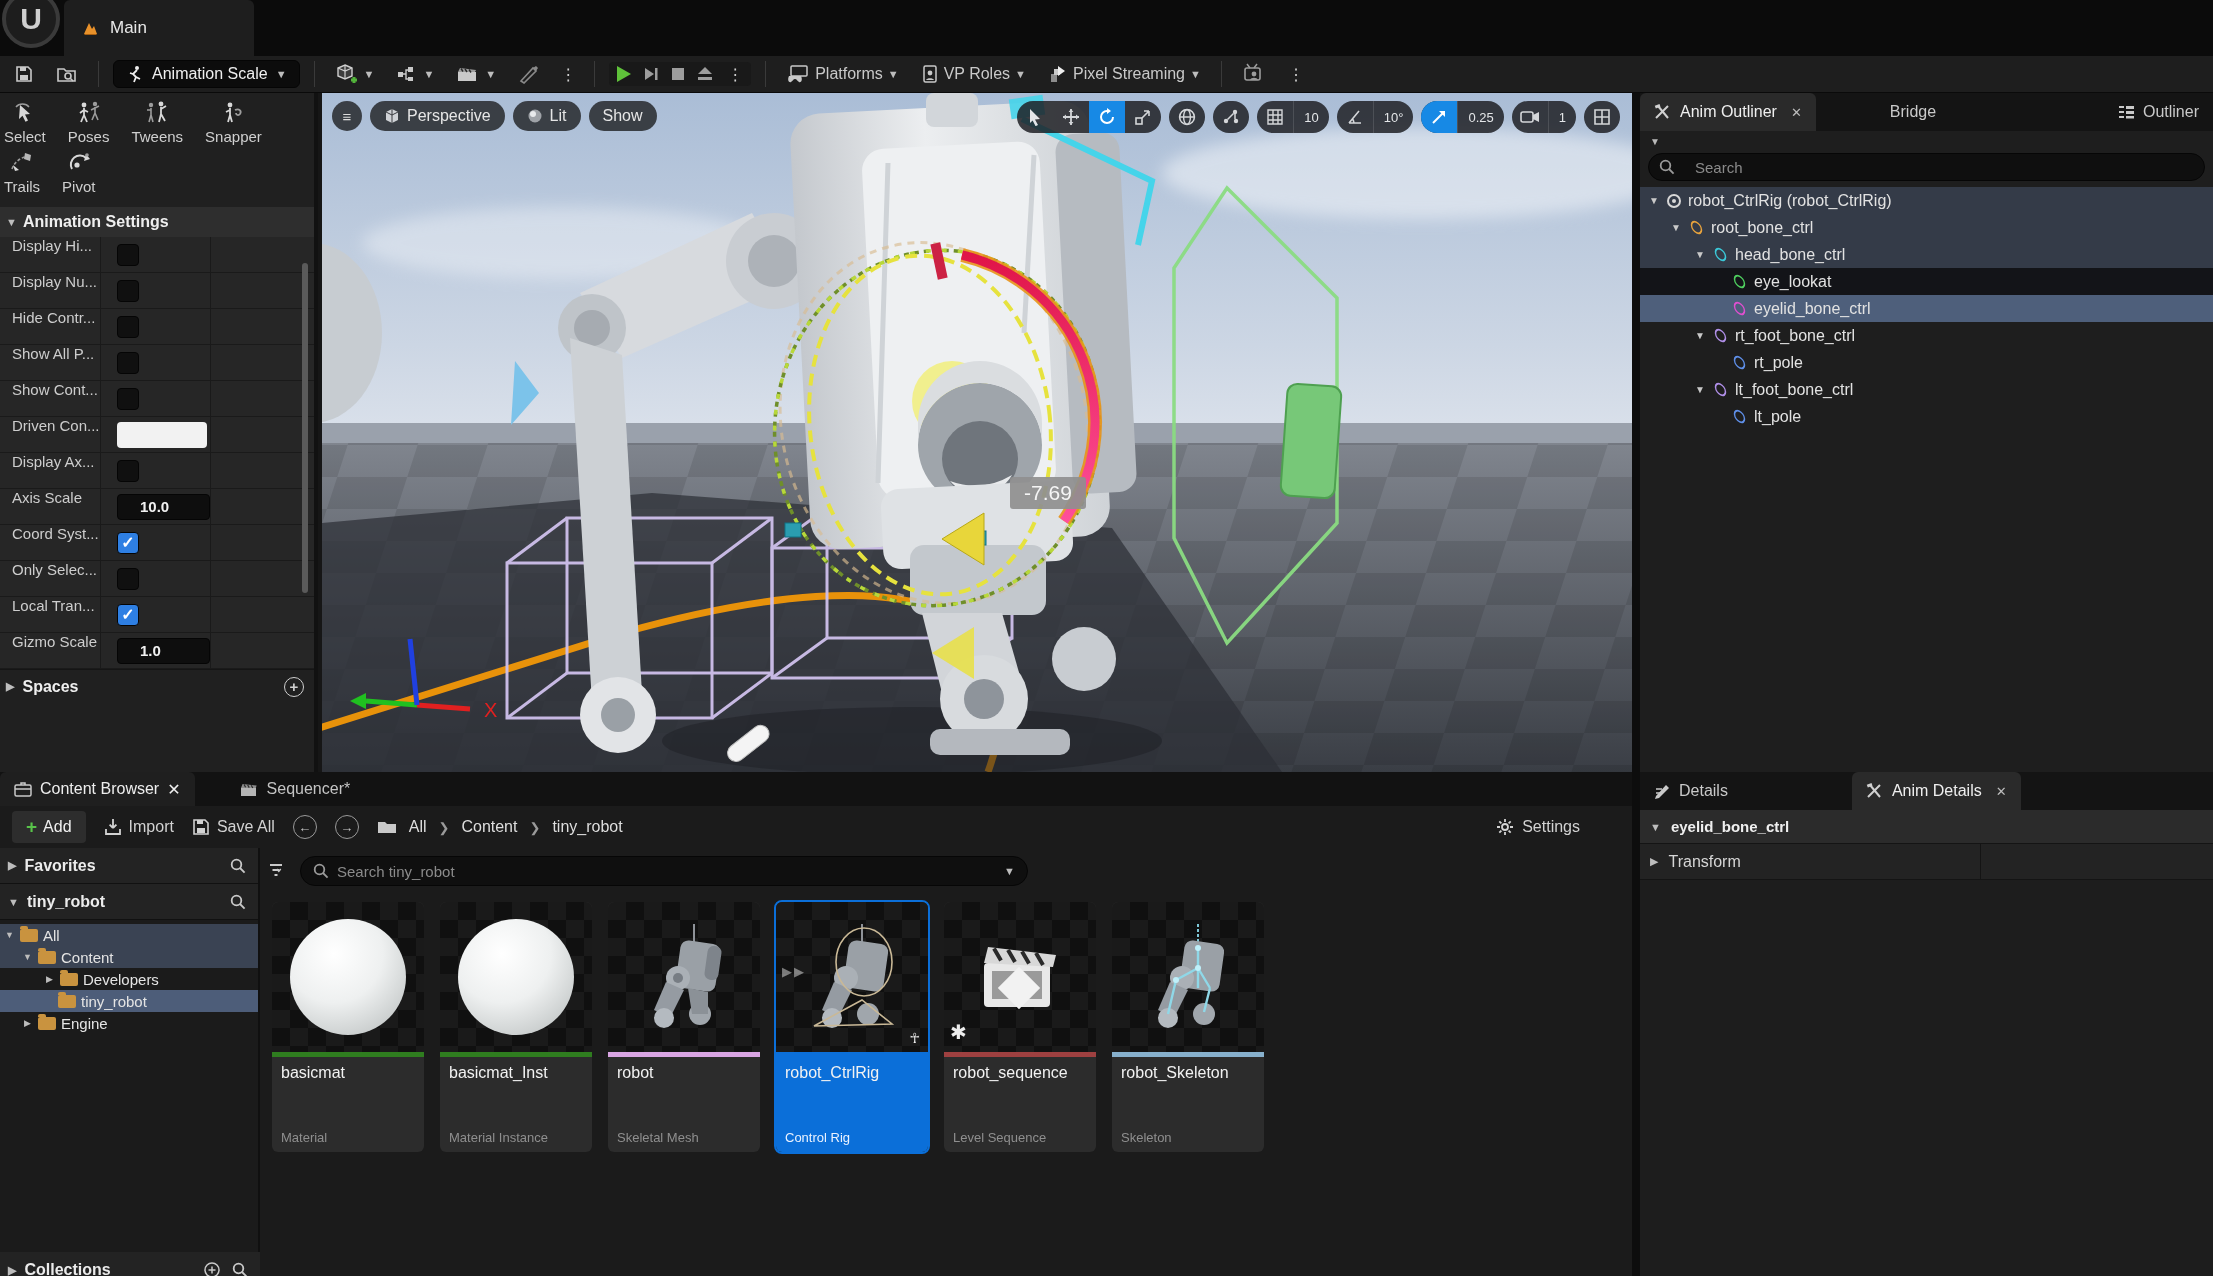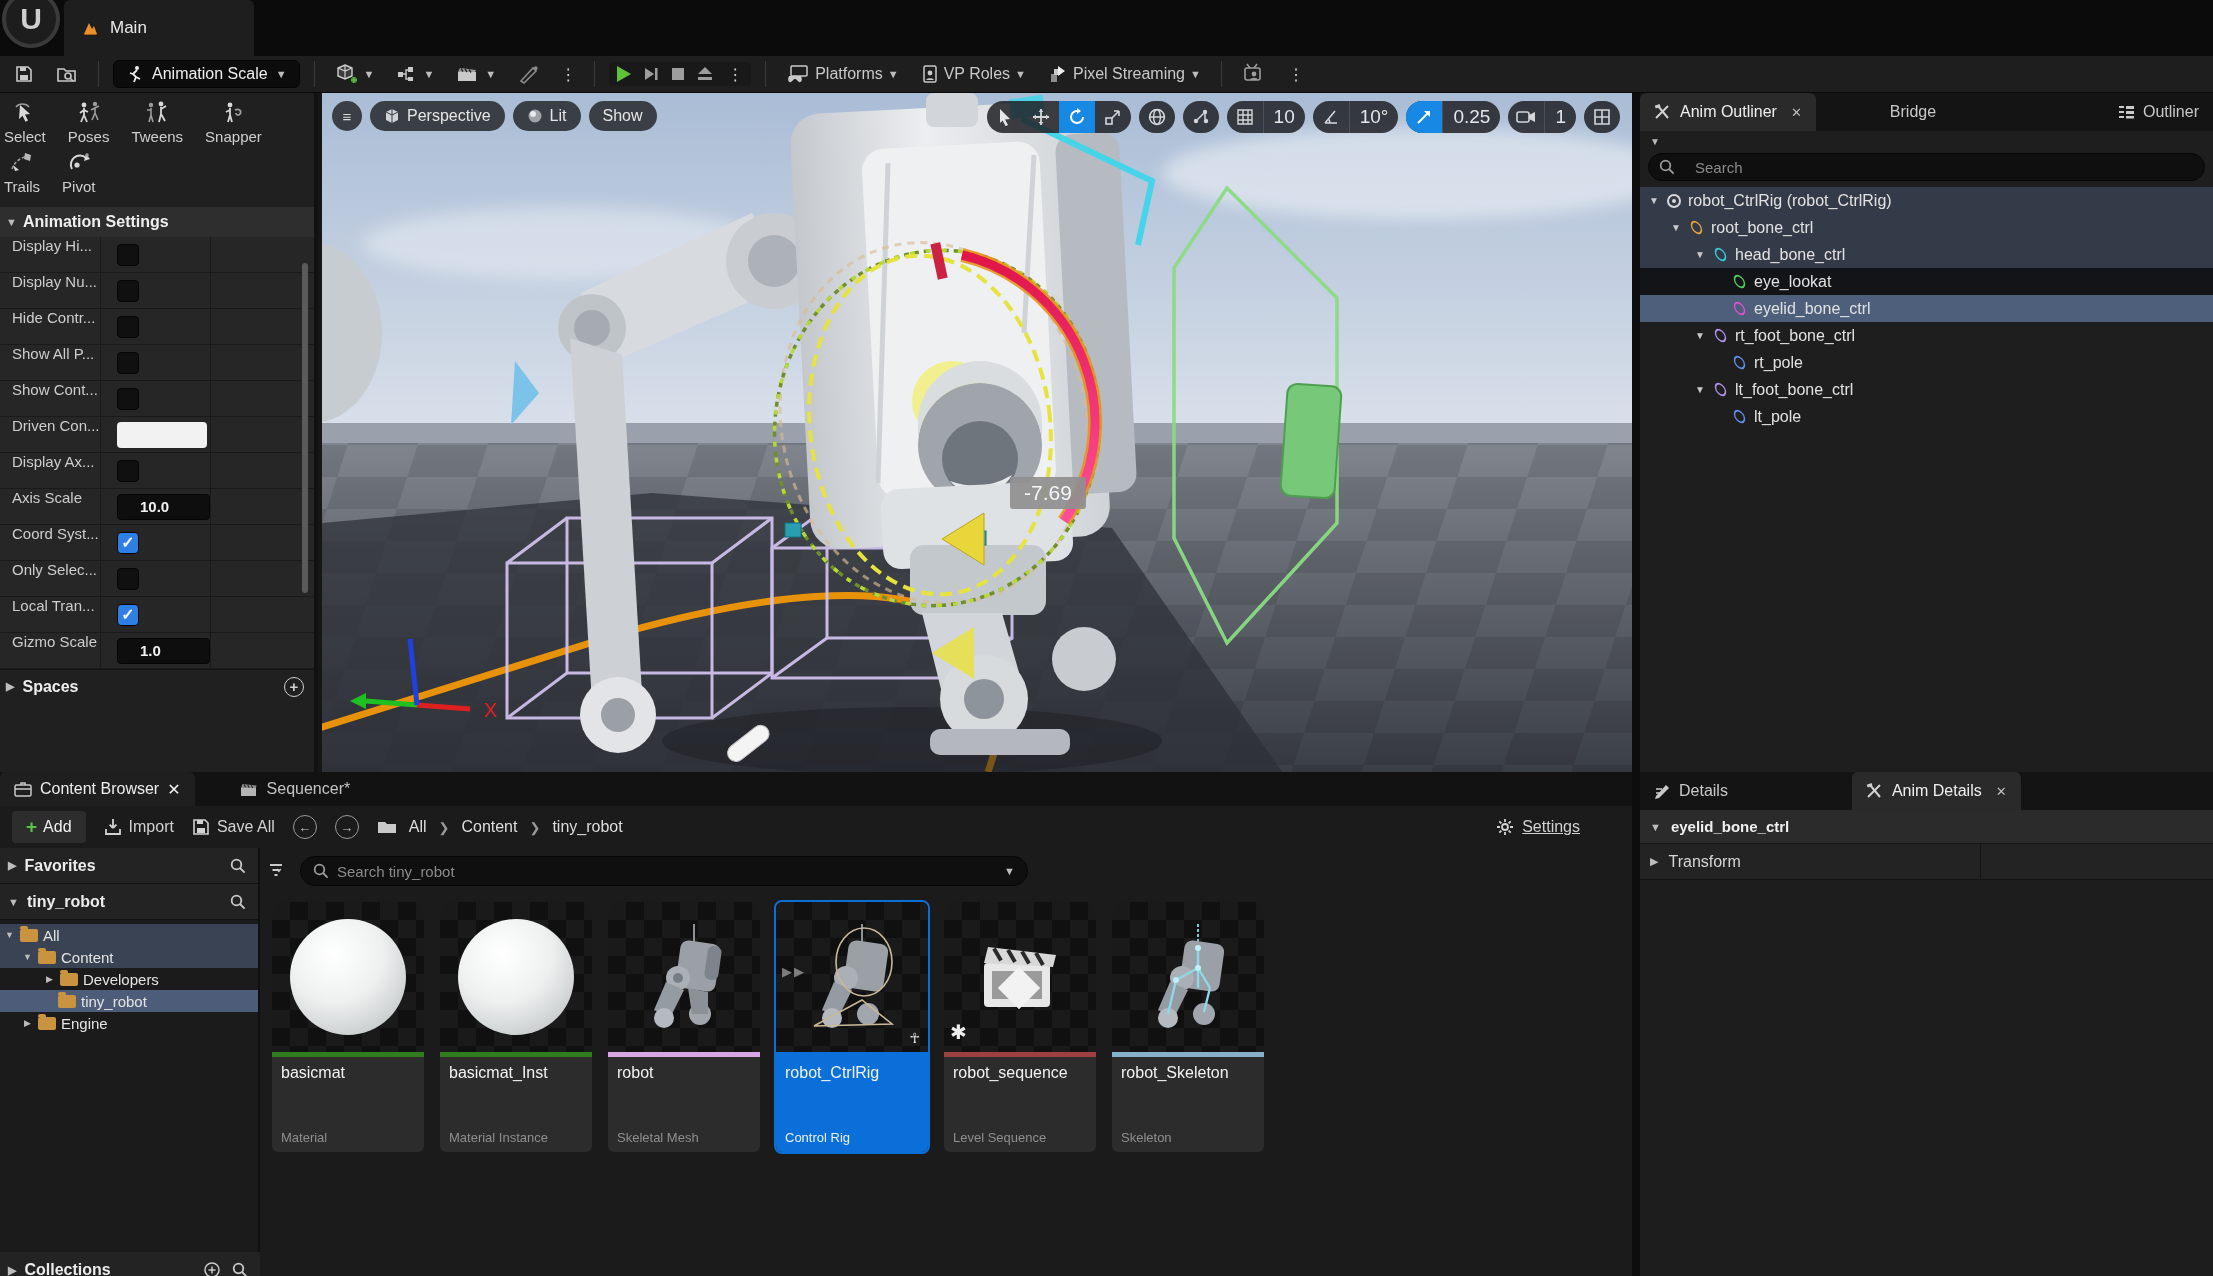--- a/index.html
+++ b/index.html
@@ -58,21 +58,21 @@
   #viewport { position:absolute; left:322px; top:93px; width:1310px; height:679px; background:#0c0c0c; }
   #vp-left { position:absolute; left:10px; top:8px; display:flex; align-items:center; gap:8px; }
   .vp-circle { width:30px; height:30px; border-radius:50%; background:rgba(38,40,44,.85); color:#dcdcdc;
     display:flex; align-items:center; justify-content:center; font-size:15px; }
   .vp-pill { height:30px; border-radius:15px; background:rgba(38,40,44,.85); color:#e6e6e6; font-size:16px;
     display:flex; align-items:center; gap:7px; padding:0 14px;justify-content:space-between; }
   #vp-right { position:absolute; right:12px; top:8px; display:flex; align-items:center; gap:8px; }
   .vp-grp { display:flex; align-items:center; background:rgba(30,32,36,.85); border-radius:16px; overflow:hidden; }
   .vp-btn { width:36px; height:32px; display:flex; align-items:center; justify-content:center; color:#d4d6d9; }
   .vp-btn.active { background:#1789e5; color:#fff; }
-  .vp-val { color:#e4e6e8; font-size:19px; padding:0 10px; border-left:1px solid rgba(255,255,255,.12); height:32px;
+  .vp-val { color:#e4e6e8; font-size:13px; padding:0 10px; border-left:1px solid rgba(255,255,255,.12); height:32px;
     display:flex; align-items:center; }
 
   
   #splitter-v { position:absolute; left:1632px; top:93px; width:8px; height:1183px; background:#0d0d0d; }
   #right-top { position:absolute; left:1640px; top:93px; width:573px; height:679px; background:#1e1e1e; }
   .rp-tabs { height:38px; background:#141414; display:flex; align-items:stretch; }
   .rp-tab { display:flex; align-items:center; gap:8px; padding:0 14px; font-size:16px; color:#c9c9c9; }
   .rp-tab.active { background:#2a2a2a; color:#efefef; border-radius:6px 6px 0 0; }
   .rp-tab .x { color:#bdbdbd; font-size:13px; margin-left:6px; }
   #outliner-filter { height:20px; display:flex; align-items:center; padding-left:10px; color:#b9b9b9; font-size:10px; }
@@ -104,21 +104,21 @@
   .cb-tab.active { background:#1f1f1f; color:#eee; border-radius:6px 6px 0 0; }
   #cb-toolbar { height:42px; display:flex; align-items:center; gap:18px; padding:0 12px; }
   #add-btn { display:flex; align-items:center; gap:6px; background:#2d2d2d; border-radius:4px; padding:5px 14px;
     font-size:16px; color:#f0f0f0; }
   #add-btn .plus { color:#58c24a; font-size:19px; font-weight:bold; }
   .cb-act { display:flex; align-items:center; gap:7px; font-size:16px; color:#d2d2d2; }
   .nav-circle { width:24px; height:24px; border:1.5px solid #9a9a9a; border-radius:50%; color:#c9c9c9;
     display:flex; align-items:center; justify-content:center; font-size:13px; }
   #breadcrumb { display:flex; align-items:center; gap:12px; font-size:16px; color:#dedede; }
   #breadcrumb .gt { color:#9a9a9a; font-size:13px; }
-  #cb-settings { margin-left:auto; display:flex; align-items:center; gap:8px; font-size:16px; color:#d2d2d2; padding-right:40px;text-decoration:underline; }
+  #cb-settings { margin-left:auto; display:flex; align-items:center; gap:8px; font-size:16px; color:#d2d2d2; padding-right:40px; }
   #cb-search-row { position:absolute; left:268px; top:82px; width:760px; height:34px; display:flex; align-items:center; gap:12px; }
   #cb-search { flex:1; height:30px; background:#0f0f0f; border:1px solid #060606; border-radius:15px;
     display:flex; align-items:center; gap:8px; padding:0 12px; }
   #cb-search input { flex:1; background:transparent; border:none; outline:none; color:#e6e6e6; font-size:15px; }
   #cb-search input::placeholder { color:#8b8b8b; }
   #cb-left { position:absolute; left:0; top:76px; width:260px; height:428px; border-right:2px solid #101010; }
   .section-head { height:36px; background:#232323; border-bottom:1px solid #111; display:flex; align-items:center;
     gap:8px; padding:0 12px 0 8px; font-weight:bold; font-size:16px; color:#ececec; }
   .section-head .sicon { margin-left:auto; color:#c9c9c9; }
   .folder-row { height:22px; display:flex; align-items:center; gap:5px; font-size:15px; color:#e4e4e4; }

